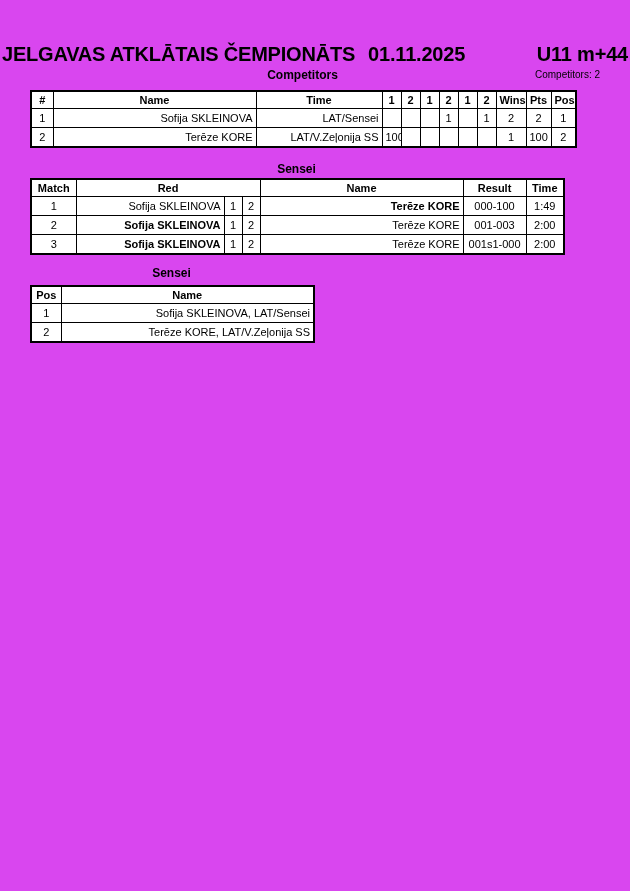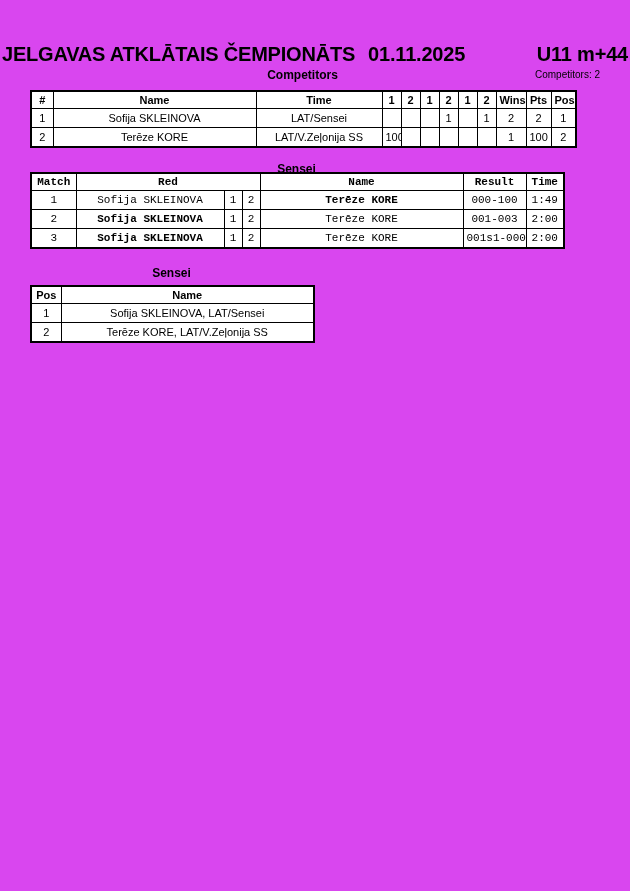--- a/index.html
+++ b/index.html
@@ -28,25 +28,25 @@
     font-size:11px; position:absolute; background:#fff;
     border:2px solid #000;
   }
   .tbl th, .tbl td {
     border:1px solid #000; padding:0 3px; overflow:hidden;
     white-space:nowrap; vertical-align:middle;
   }
   .tbl th { font-weight:bold; text-align:center; height:16px; }
   .tbl td { height:18px; }
   .c { text-align:center; }
-  .l { text-align:center; padding-left:5px; }
+  .l { text-align:right; padding-left:5px; }
   .thickL { border-left:2px solid #000; }
   .bold { font-weight:bold; }
   .tbl-competitors { top:90px;  left:30px; width:545px; }
-  .tbl-matches     { top:172px; left:30px; width:533px;font-family:Liberation Mono, monospace; }
+  .tbl-matches     { top:178px; left:30px; width:533px; }
   .tbl-results     { top:285px; left:30px; width:283px; }
 </style>
 </head>
 <body>
 
 <div class="page">
 
   <div class="title-row">
     <span>JELGAVAS ATKLĀTAIS ČEMPIONĀTS</span>
     <span class="t-date">01.11.2025</span>

